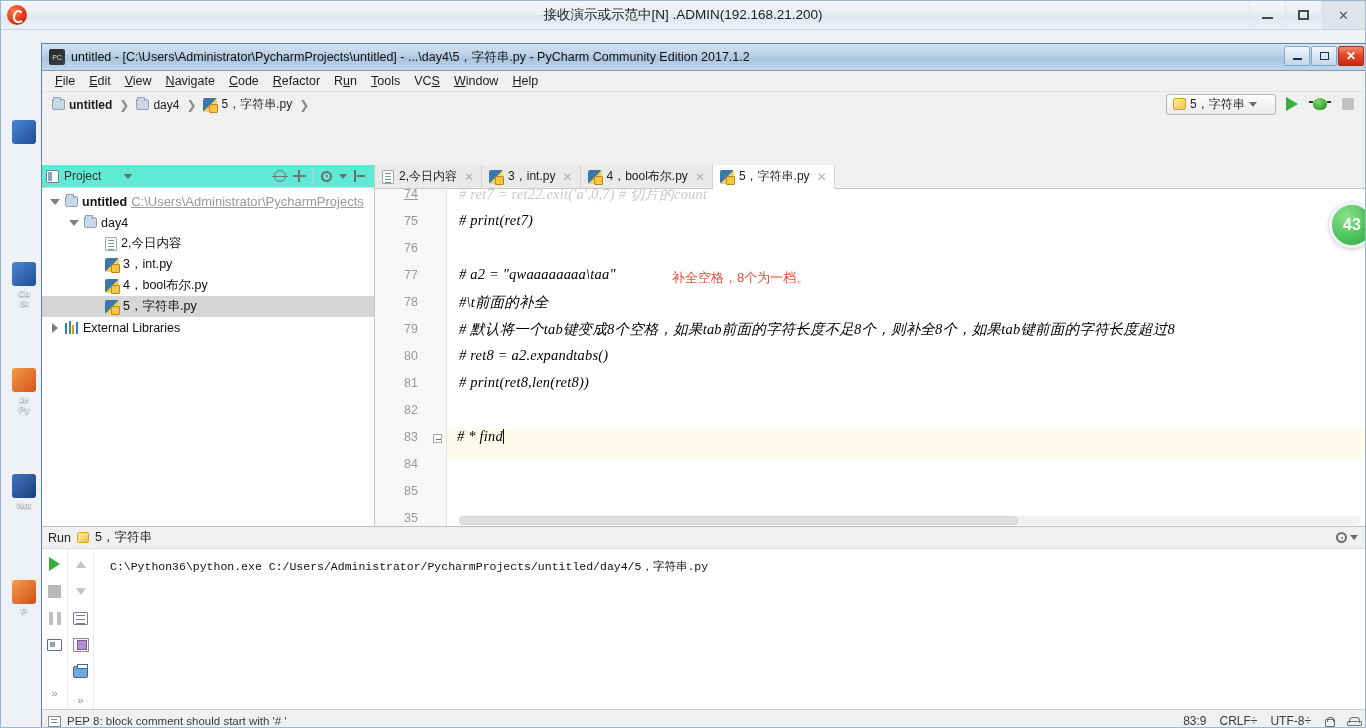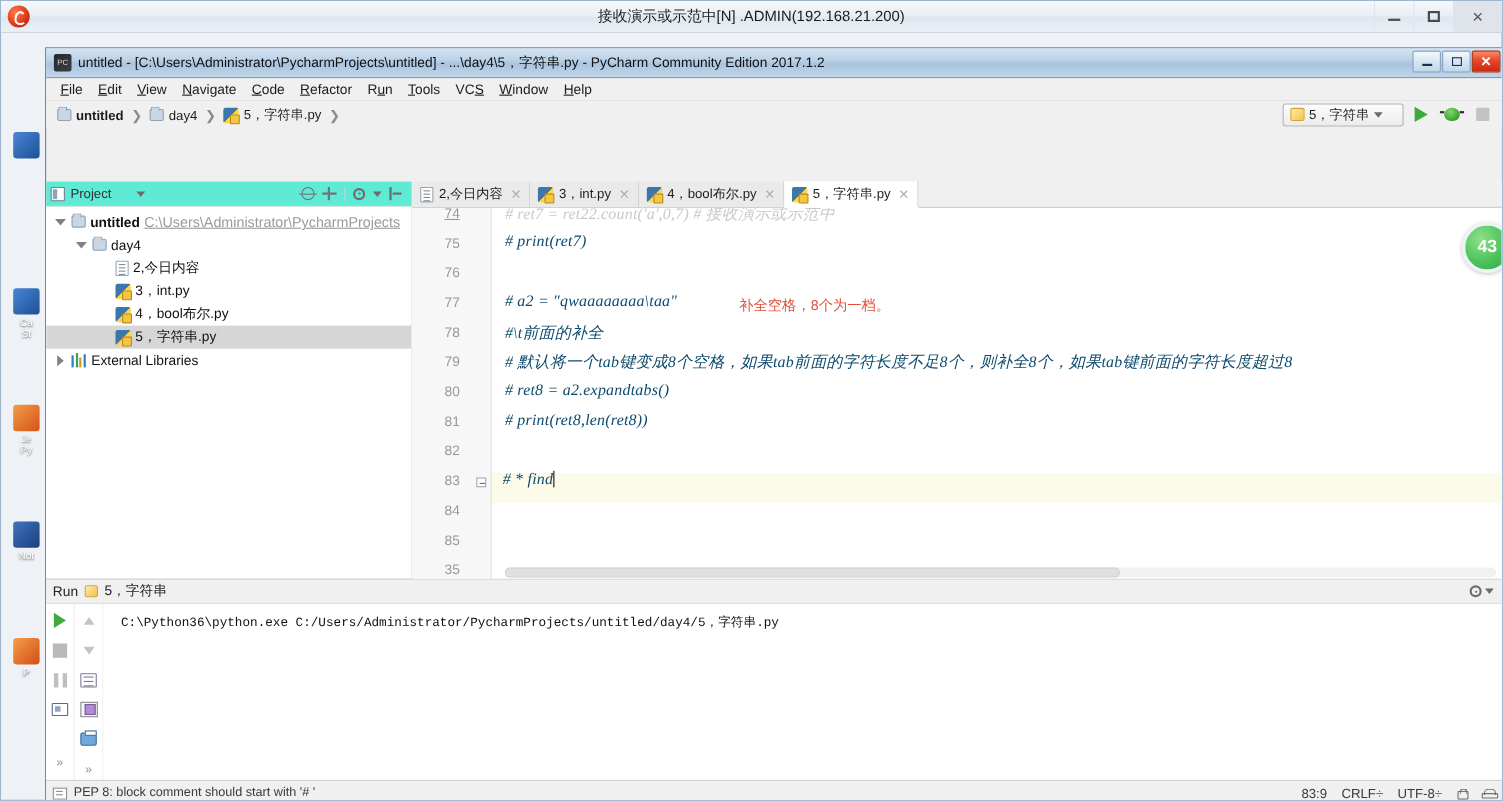--- a/index.html
+++ b/index.html
@@ -228,21 +228,21 @@
     position:absolute; left:0; top:0; bottom:0; width:72px;
     background:#f7f7f7; border-right:1px solid #e3e3e3;
   }
   .gl { position:absolute; right: 28px; font-size:12.5px; color:#999; font-family:"Liberation Sans",sans-serif;}
   .fold { position:absolute; right:4px; width:9px;height:9px;border:1px solid #a8a8a8;background:#fff; }
   .fold::after{content:"";position:absolute;left:1.5px;top:3.5px;width:5px;height:1px;background:#6b6b6b;}
   #code { position:absolute; left:72px; top:0; right:0; bottom:0; overflow:hidden;}
   .cline {
     position:absolute; left: 12px; white-space: nowrap;
     font-family: "Liberation Serif", serif; font-style: italic;
-    font-size: 14.5px; color: #0c4a6e; letter-spacing: .2px;
+    font-size: 14.5px; color: #000000; letter-spacing: .2px;
   }
   .hl-row { position:absolute; left:0; right:0; height: 27px; background:#fcfae8;}
   .annot { position:absolute; font-family:"Liberation Sans",sans-serif; font-style:normal; color:#e0503a; font-size:13px;}
   .caret { display:inline-block; width:1.5px; height:15px; background:#111; vertical-align:-3px; }
   #hscroll-editor {
     position:absolute; left: 84px; right: 6px; bottom: 1px; height: 9px;
     background:#f1f1f1; border-radius:4px;
   }
   #hscroll-editor .thumb { position:absolute; left:0; top:0; height:9px; width: 62%; background:#e0e0e0; border:1px solid #d2d2d2; border-radius:4px;}
 
@@ -517,21 +517,21 @@
                 <span class="gl" style="top:187px;">81</span>
                 <span class="gl" style="top:214px;">82</span>
                 <span class="gl" style="top:241px;">83</span>
                 <span class="fold" style="top:245px;"></span>
                 <span class="gl" style="top:268px;">84</span>
                 <span class="gl" style="top:295px;">85</span>
                 <span class="gl" style="top:322px;">35</span>
               </div>
 
               <div id="code">
-                <div class="cline" style="top:-4px; color:#c9c9c9;"># ret7 = ret22.count('a',0,7)   #  接收演示或示范中</div>
+                <div class="cline" style="top:-4px; color:#c9c9c9;"># ret7 = ret22.exit('a',0,7)   #  切片的count</div>
                 <div class="cline" style="top:23px;"># print(ret7)</div>
                 <div class="cline" style="top:50px;"></div>
                 <div class="cline" style="top:77px;"># a2 = "qwaaaaaaaa\taa"</div>
                 <div class="annot" style="top:80px; left:225px;">补全空格，8个为一档。</div>
                 <div class="cline" style="top:104px;">#\t前面的补全</div>
                 <div class="cline" style="top:131px;"># 默认将一个tab键变成8个空格，如果tab前面的字符长度不足8个，则补全8个，如果tab键前面的字符长度超过8</div>
                 <div class="cline" style="top:158px;"># ret8 = a2.expandtabs()</div>
                 <div class="cline" style="top:185px;"># print(ret8,len(ret8))</div>
                 <div class="cline" style="top:212px;"></div>
                 <div class="cline" style="top:239px; left:10px;">

